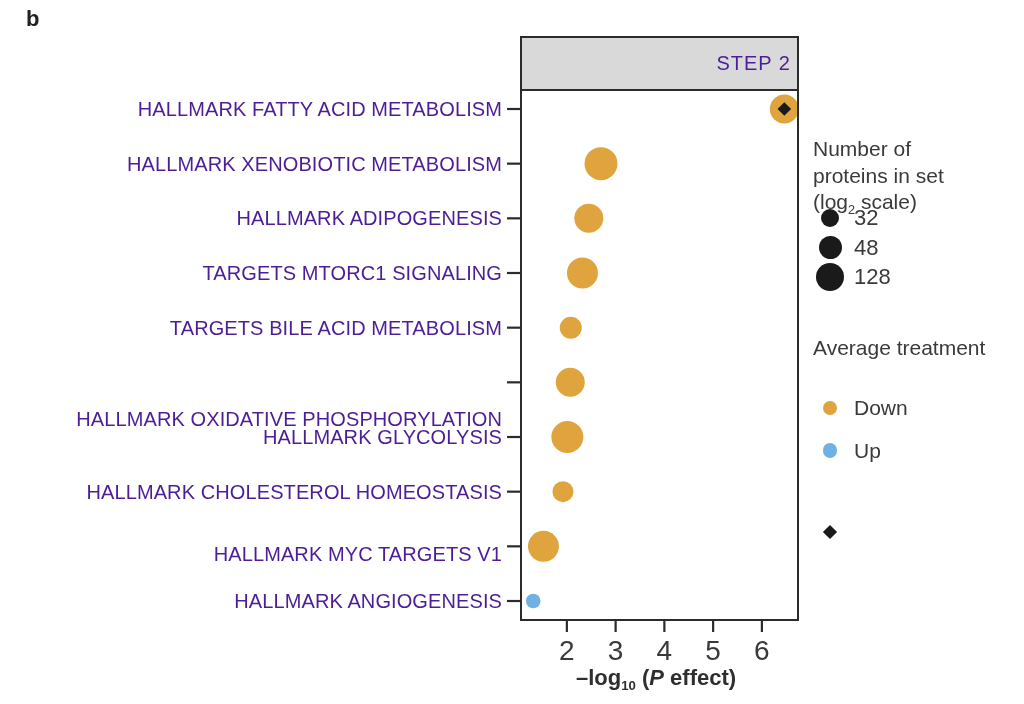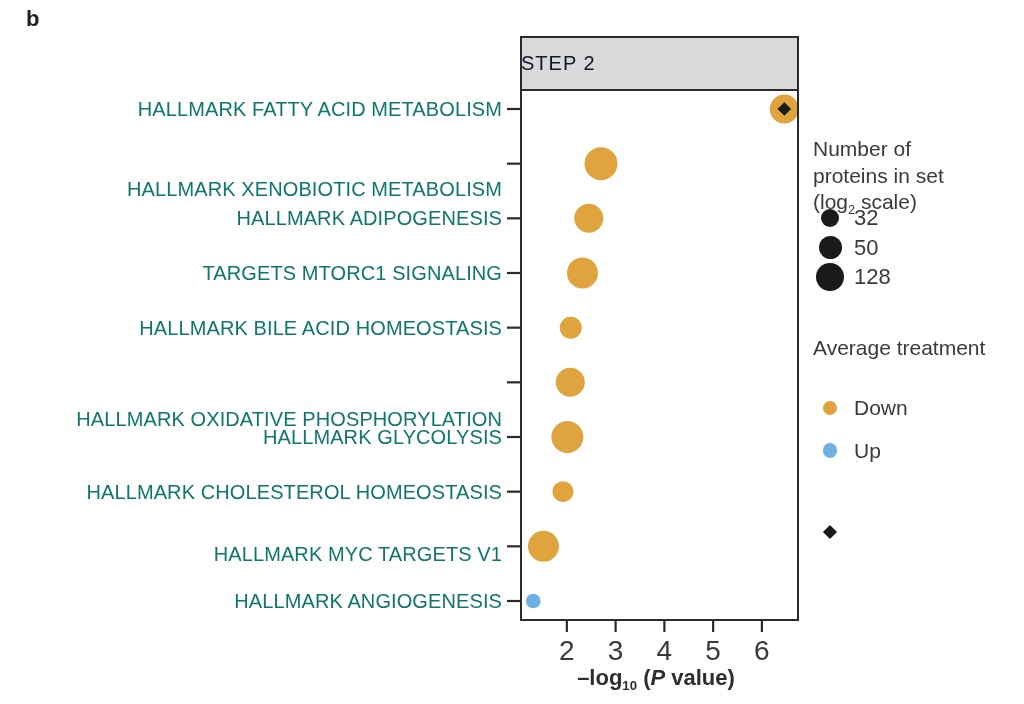--- a/index.html
+++ b/index.html
@@ -3,26 +3,26 @@
 <meta charset="utf-8">
 <style>
   html,body{margin:0;padding:0;}
   body{
     width:1024px;height:704px;position:relative;background:#ffffff;overflow:hidden;
     font-family:"Liberation Sans","DejaVu Sans",sans-serif;color:#3a3a3a;
   }
   #panel-label{position:absolute;left:26px;top:6px;font-size:22px;font-weight:bold;color:#222;}
   #chart-svg{position:absolute;left:0;top:0;}
   #step-header-label{
-    position:absolute;left:521px;top:52px;width:270px;text-align:left;
-    font-size:20px;letter-spacing:1px;color:#0f172a;
+    position:absolute;left:521px;top:52px;width:270px;text-align:right;
+    font-size:20px;letter-spacing:1px;color:#4c1d95;
   }
   .ylabel{
     position:absolute;left:40px;width:462px;text-align:right;white-space:nowrap;
-    font-size:20px;line-height:26px;color:#0f766e;letter-spacing:0.1px;
+    font-size:20px;line-height:26px;color:#4c1d95;letter-spacing:0.1px;
   }
   .xtick-label{
     position:absolute;width:60px;text-align:center;top:635px;
     font-size:28px;color:#3a3a3a;
   }
   #x-axis-title{
     position:absolute;left:520px;width:272px;top:665px;text-align:center;
     font-size:22px;font-weight:bold;color:#2e2e2e;white-space:pre;
   }
   #x-axis-title sub{font-size:0.6em;}
@@ -74,45 +74,45 @@
     <circle cx="543.4539007092199" cy="546.336" r="15.5" fill="#DFA43E"></circle>
     <circle cx="533.2145390070922" cy="601.003" r="7.3" fill="#6FB1E3"></circle>
     <rect x="521" y="90" width="277" height="530" fill="none" stroke="#2B2B2B" stroke-width="2"></rect>
     <path d="M784.322695035461 102.2 L791.122695035461 109 L784.322695035461 115.8 L777.5226950354611 109 Z" fill="#1A1A1A"></path>
   </svg>
 
 <div id="step-header-label">STEP 2</div>
 
 <div id="ylabels">
     <div class="ylabel" style="top: 96px;">HALLMARK FATTY ACID METABOLISM</div>
-    <div class="ylabel" style="top: 150.667px; margin-top: 25px;">HALLMARK XENOBIOTIC METABOLISM</div>
+    <div class="ylabel" style="top: 150.667px;">HALLMARK XENOBIOTIC METABOLISM</div>
     <div class="ylabel" style="top: 205.334px;">HALLMARK ADIPOGENESIS</div>
     <div class="ylabel" style="top: 260.001px;">TARGETS MTORC1 SIGNALING</div>
-    <div class="ylabel" style="top: 314.668px;">HALLMARK BILE ACID HOMEOSTASIS</div>
+    <div class="ylabel" style="top: 314.668px;">TARGETS BILE ACID METABOLISM</div>
     <div class="ylabel" style="top: 369.335px; margin-top: 37px;">HALLMARK OXIDATIVE PHOSPHORYLATION</div>
     <div class="ylabel" style="top: 424.002px;">HALLMARK GLYCOLYSIS</div>
     <div class="ylabel" style="top: 478.669px;">HALLMARK CHOLESTEROL HOMEOSTASIS</div>
     <div class="ylabel" style="top: 533.336px; margin-top: 8px;">HALLMARK MYC TARGETS V1</div>
     <div class="ylabel" style="top: 588.003px;">HALLMARK ANGIOGENESIS</div>
   </div>
 <div id="xticklabels">
     <div class="xtick-label" style="left: 536.858px;">2</div>
     <div class="xtick-label" style="left: 585.617px;">3</div>
     <div class="xtick-label" style="left: 634.376px;">4</div>
     <div class="xtick-label" style="left: 683.135px;">5</div>
     <div class="xtick-label" style="left: 731.894px;">6</div>
   </div>
 
-<div id="x-axis-title"><span>–log</span><sub>10</sub><span> (</span><i>P</i><span> value)</span></div>
+<div id="x-axis-title"><span>–log</span><sub>10</sub><span> (</span><i>P</i><span> effect)</span></div>
 
 <div id="size-legend-title" class="legend-title"><div>Number of</div><div>proteins in set</div><div><span>(log</span><sub>2</sub><span> scale)</span></div></div>
 
 <div id="size-entries">
     <div class="legend-entry size" style="top: 202px;"><span class="legend-dot" style="height: 18.4px; width: 18.4px; background: rgb(26, 26, 26); margin: 0px 14.8px 0px 4.8px;"></span><span class="entry-label">32</span></div>
-    <div class="legend-entry size" style="top: 231.5px;"><span class="legend-dot" style="height: 23px; width: 23px; background: rgb(26, 26, 26); margin: 0px 12.5px 0px 2.5px;"></span><span class="entry-label">50</span></div>
+    <div class="legend-entry size" style="top: 231.5px;"><span class="legend-dot" style="height: 23px; width: 23px; background: rgb(26, 26, 26); margin: 0px 12.5px 0px 2.5px;"></span><span class="entry-label">48</span></div>
     <div class="legend-entry size" style="top: 261px;"><span class="legend-dot" style="height: 28px; width: 28px; background: rgb(26, 26, 26); margin: 0px 10px 0px 0px;"></span><span class="entry-label">128</span></div>
   </div>
 
 <div id="direction-legend-title" class="legend-title"><div>Average treatment</div></div>
 
 <div id="direction-entries">
     <div class="legend-entry" style="top: 392px;"><span class="legend-dot" style="height: 14.5px; width: 14.5px; background: rgb(223, 164, 62); margin: 0px 16.75px 0px 6.75px;"></span><span class="entry-label">Down</span></div>
     <div class="legend-entry" style="top: 426.5px; margin-top: 8px;"><span class="legend-dot" style="height: 14.5px; width: 14.5px; background: rgb(111, 177, 227); margin: 0px 16.75px 0px 6.75px;"></span><span class="entry-label">Up</span></div>
   </div>
 

